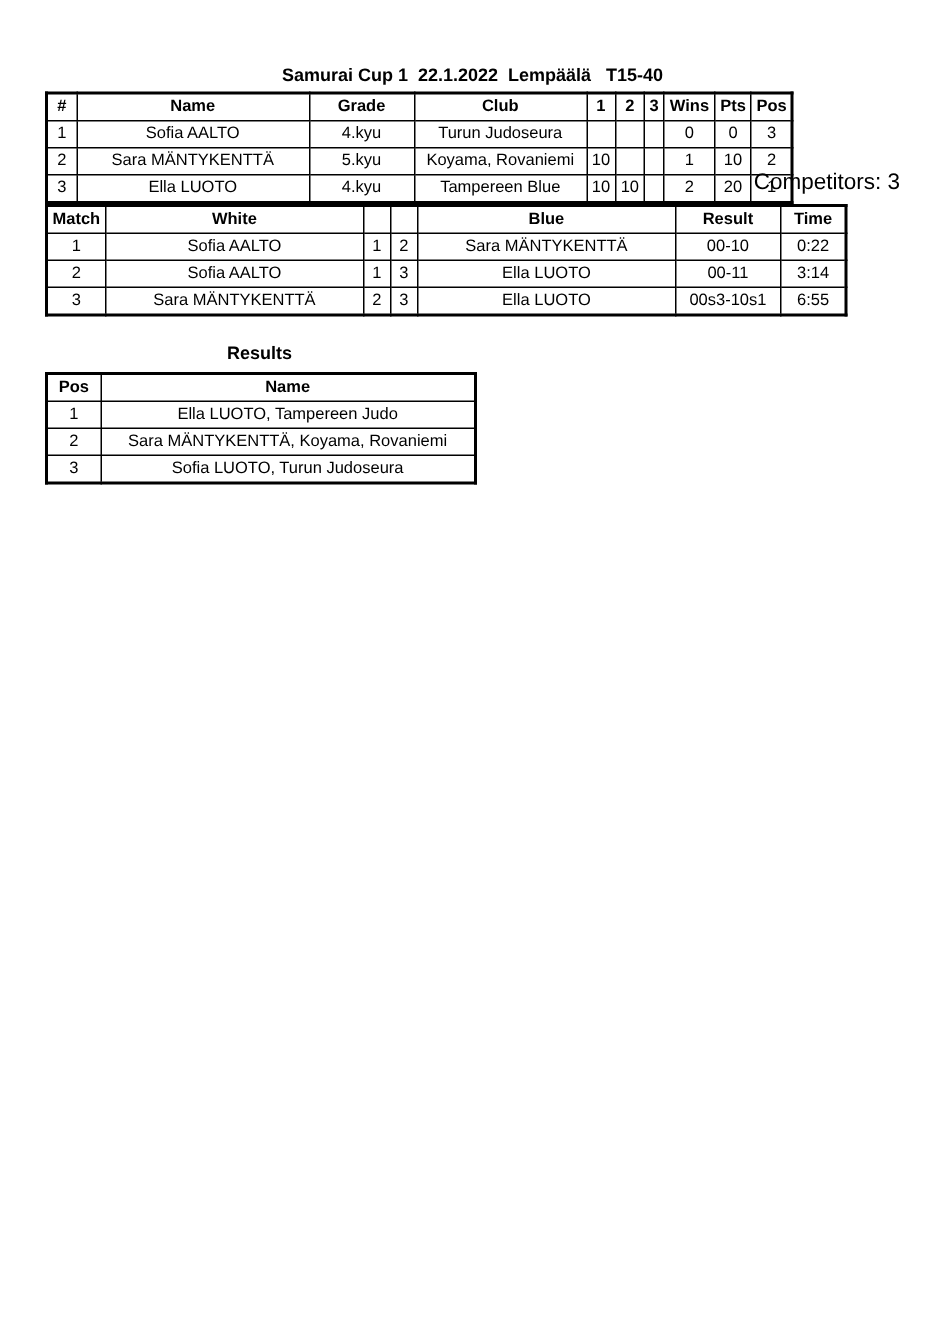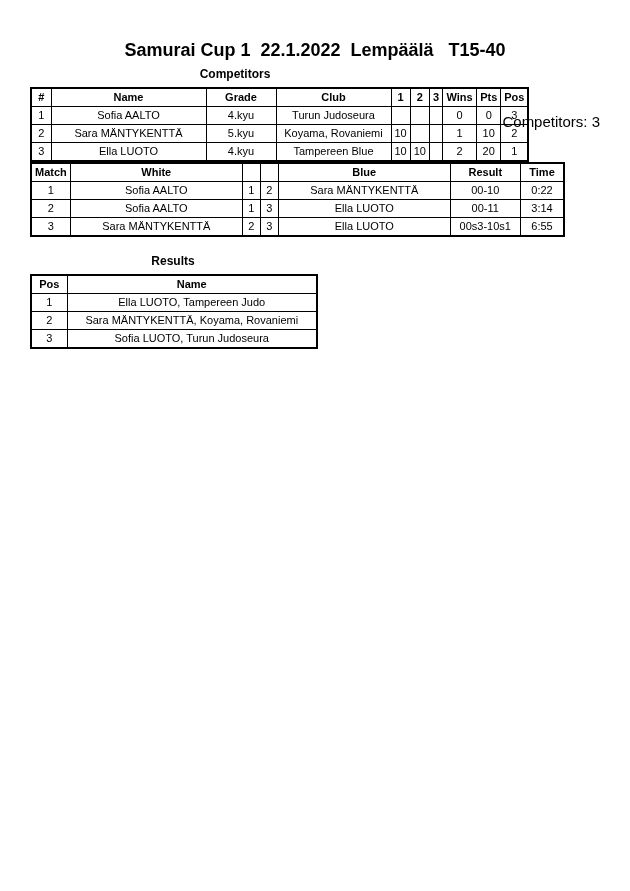--- a/index.html
+++ b/index.html
@@ -13,21 +13,21 @@
     position: relative;
     width: 630px;
     height: 891px;
     background: #ffffff;
     overflow: hidden;
   }
   .title {
     margin: 0;
     padding-top: 40px;
     text-align: center;
-    font-size: 18px;
+    font-size: 12px;
     font-weight: bold;
     white-space: pre;
     line-height: 21px;
   }
   .section-label {
     font-size: 12px;
     font-weight: bold;
     text-align: center;
   }
   .comp-label {
@@ -69,21 +69,20 @@
   .c { text-align: center; }
   .l { text-align: center; }
 </style>
 </head>
 <body>
 
 <div class="page">
 
   <h1 class="title">Samurai Cup 1  22.1.2022  Lempäälä   T15-40</h1>
 
-  <div class="section-label comp-label">Competitors</div>
   <div class="comp-count">Competitors: 3</div>
 
   <table class="competitors-table">
     <colgroup>
       <col style="width:20px">
         <col style="width:155px">
         <col style="width:70px">
         <col style="width:115px">
       <col style="width:16px">
         <col style="width:16px">

